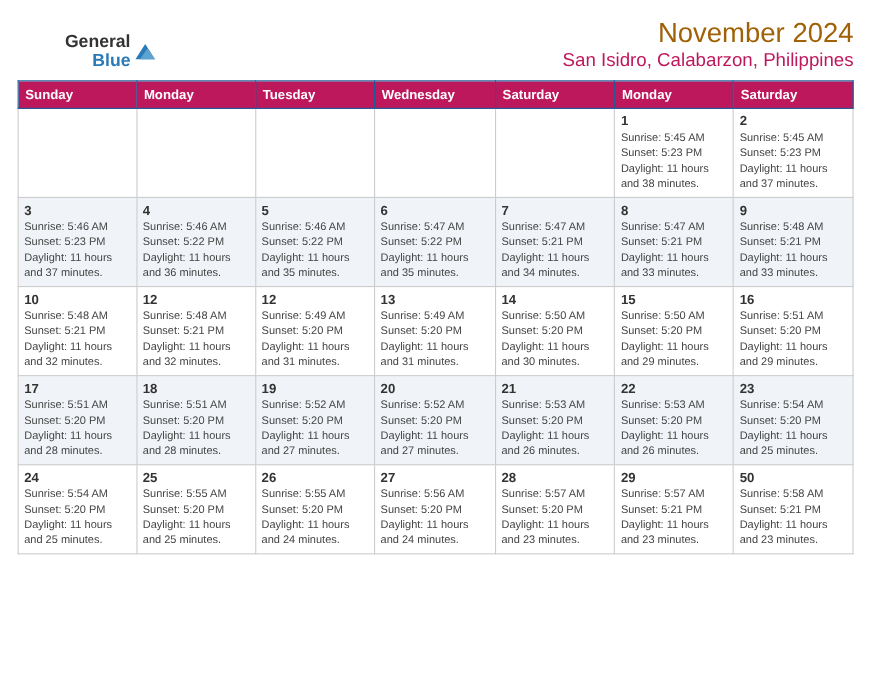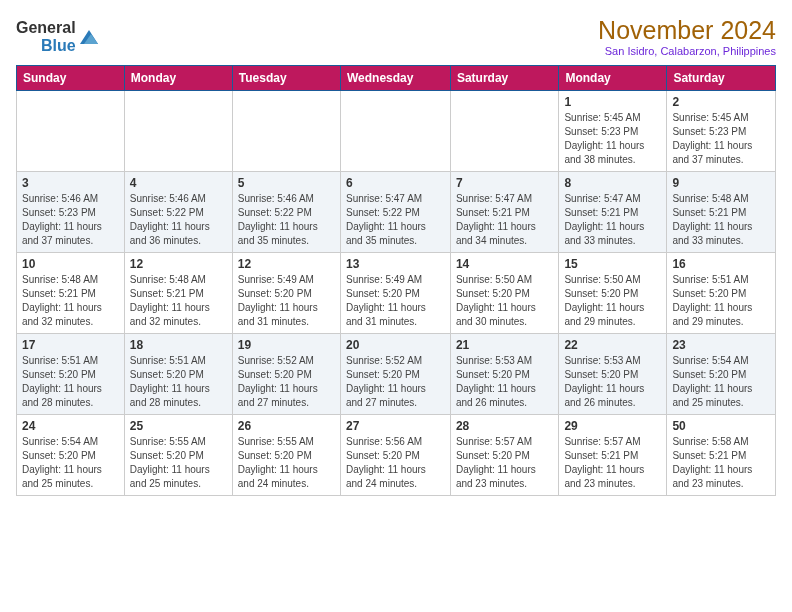--- a/index.html
+++ b/index.html
@@ -6,22 +6,23 @@
     body {
       font-family: Arial, sans-serif;
       background: #fff;
       width: 792px;
       min-height: 612px;
       padding: 16px;
     }
     .header-area {
       display: flex;
       justify-content: space-between;
-      align-items: center;
+      align-items: flex-end;
       margin-bottom: 8px;
+      margin-left: 43px;
     }
     .logo {
       display: flex;
       align-items: center;
       gap: 2px;
     }
     .logo-text-general {
       font-size: 16px;
       font-weight: bold;
       color: #333;
@@ -38,22 +39,22 @@
     }
     .title-area {
       text-align: right;
     }
     .month-title {
       font-size: 25px;
       font-weight: normal;
       color: #a16207;
     }
     .location {
-      font-size: 11px;
-      color: #6d28d9;
+      font-size: 17px;
+      color: #be185d;
     }
     .calendar-table {
       width: 100%;
       border-collapse: collapse;
       font-size: 10.5px;
     }
     .calendar-table th {
       background-color: #2a7ab8;
       color: #fff;
       text-align: left;

